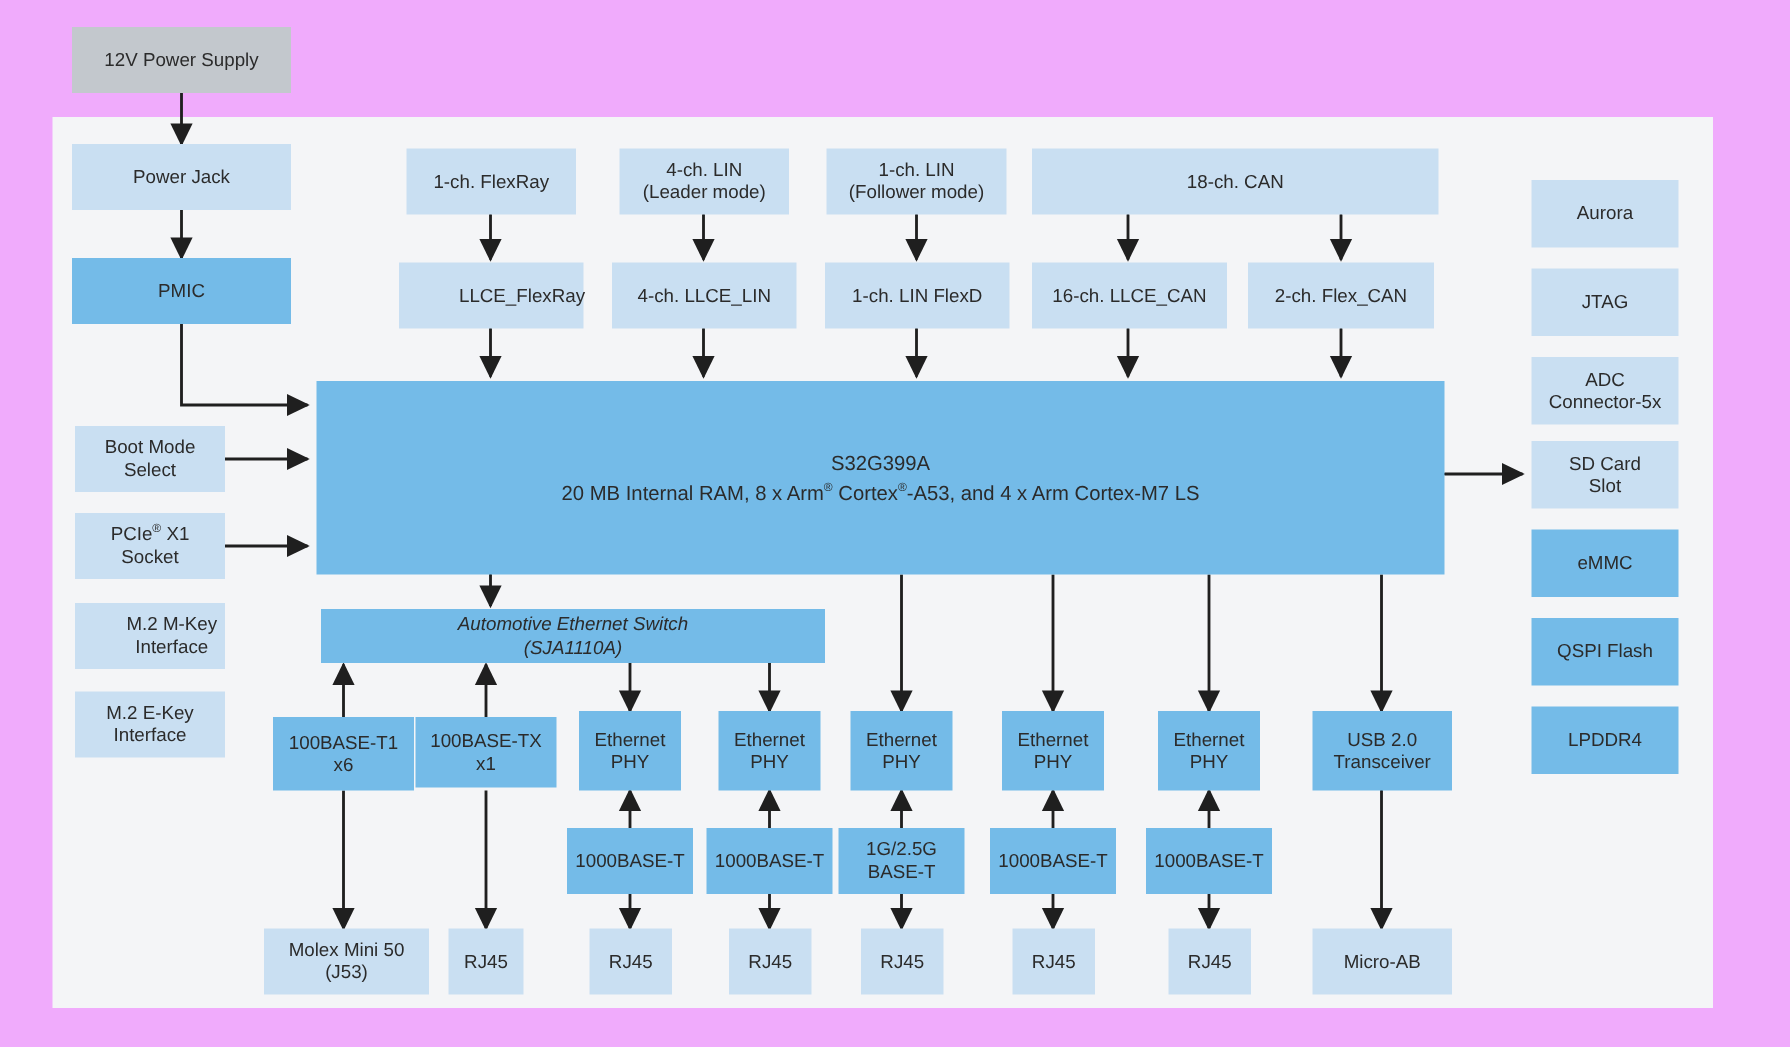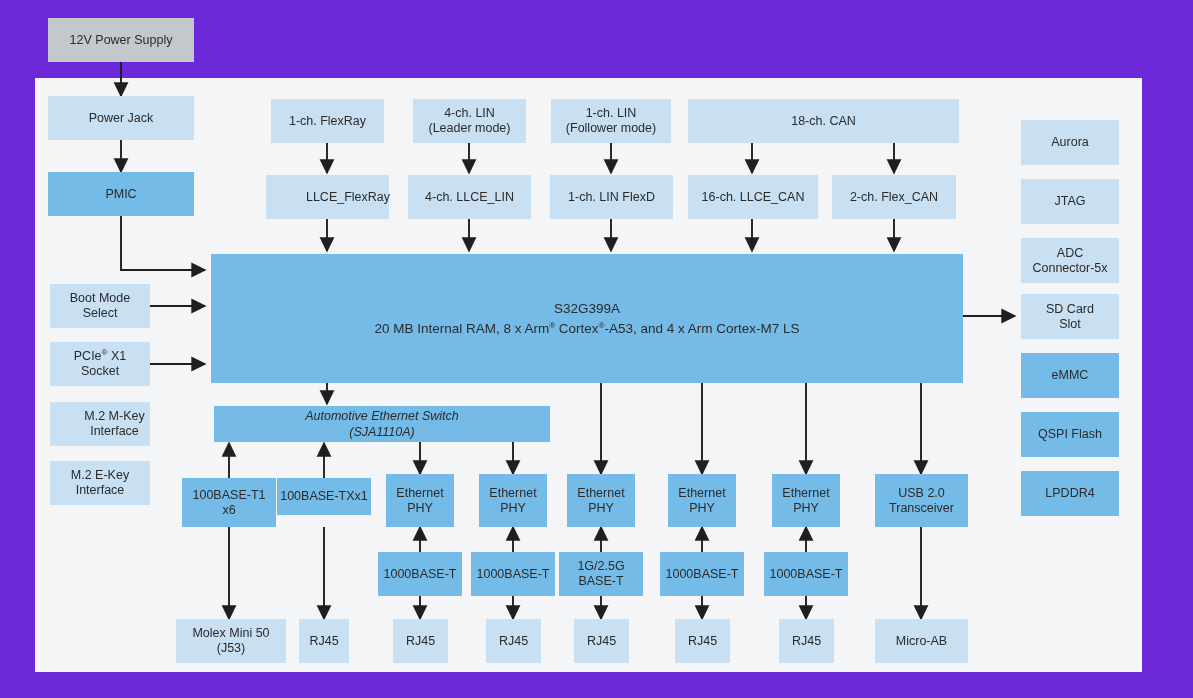--- a/index.html
+++ b/index.html
@@ -1,17 +1,17 @@
 <!DOCTYPE html>
 <html><head>
 <meta charset="utf-8">
 <style>
   html,body{margin:0;padding:0;background:#ffffff;}
   body{font-family:"Liberation Sans","DejaVu Sans",sans-serif;}
-  #canvas{position:relative;width:1193px;height:698px;background:#6d28d9;overflow:hidden;}
+  #canvas{position:relative;width:1193px;height:698px;background:#f0abfc;overflow:hidden;}
   #panel{position:absolute;left:35px;top:78px;width:1107px;height:594px;background:#f4f5f7;}
   .blk{position:absolute;box-sizing:border-box;display:flex;align-items:center;
        justify-content:center;text-align:center;color:#2b2b2b;font-size:12.5px;
        line-height:15px;padding:2px 3px;}
   .light{background:#c9dff2;}
   .mid{background:#74bbe8;}
   .grey{background:#c3c8cd;}
   .big{font-size:13.5px;line-height:20px;}
   .arr{position:absolute;}
   sup{font-size:8px;vertical-align:super;line-height:0;}
@@ -178,21 +178,21 @@
 
   <div class="blk mid" style="left:214px;top:406px;width:336px;height:36px;flex-direction:column;line-height:16px;font-style:italic;">
     <span>Automotive Ethernet Switch</span>
     <span>(SJA1110A)</span>
   </div>
 
   <div class="blk mid" style="left:182px;top:478px;width:94px;height:49px;flex-direction:column;">
     <span>100BASE-T1</span>
     <span>x6</span>
   </div>
-  <div class="blk mid" style="left:277px;top:478px;width:94px;height:37px;justify-content:center;">
+  <div class="blk mid" style="left:277px;top:478px;width:94px;height:47px;flex-direction:column;justify-content:center;">
     <span>100BASE-TX</span>
     <span>x1</span>
   </div>
   <div class="blk mid" style="left:386px;top:474px;width:68px;height:53px;flex-direction:column;">
     <span>Ethernet</span>
     <span>PHY</span>
   </div>
   <div class="blk mid" style="left:479px;top:474px;width:68px;height:53px;flex-direction:column;">
     <span>Ethernet</span>
     <span>PHY</span>

